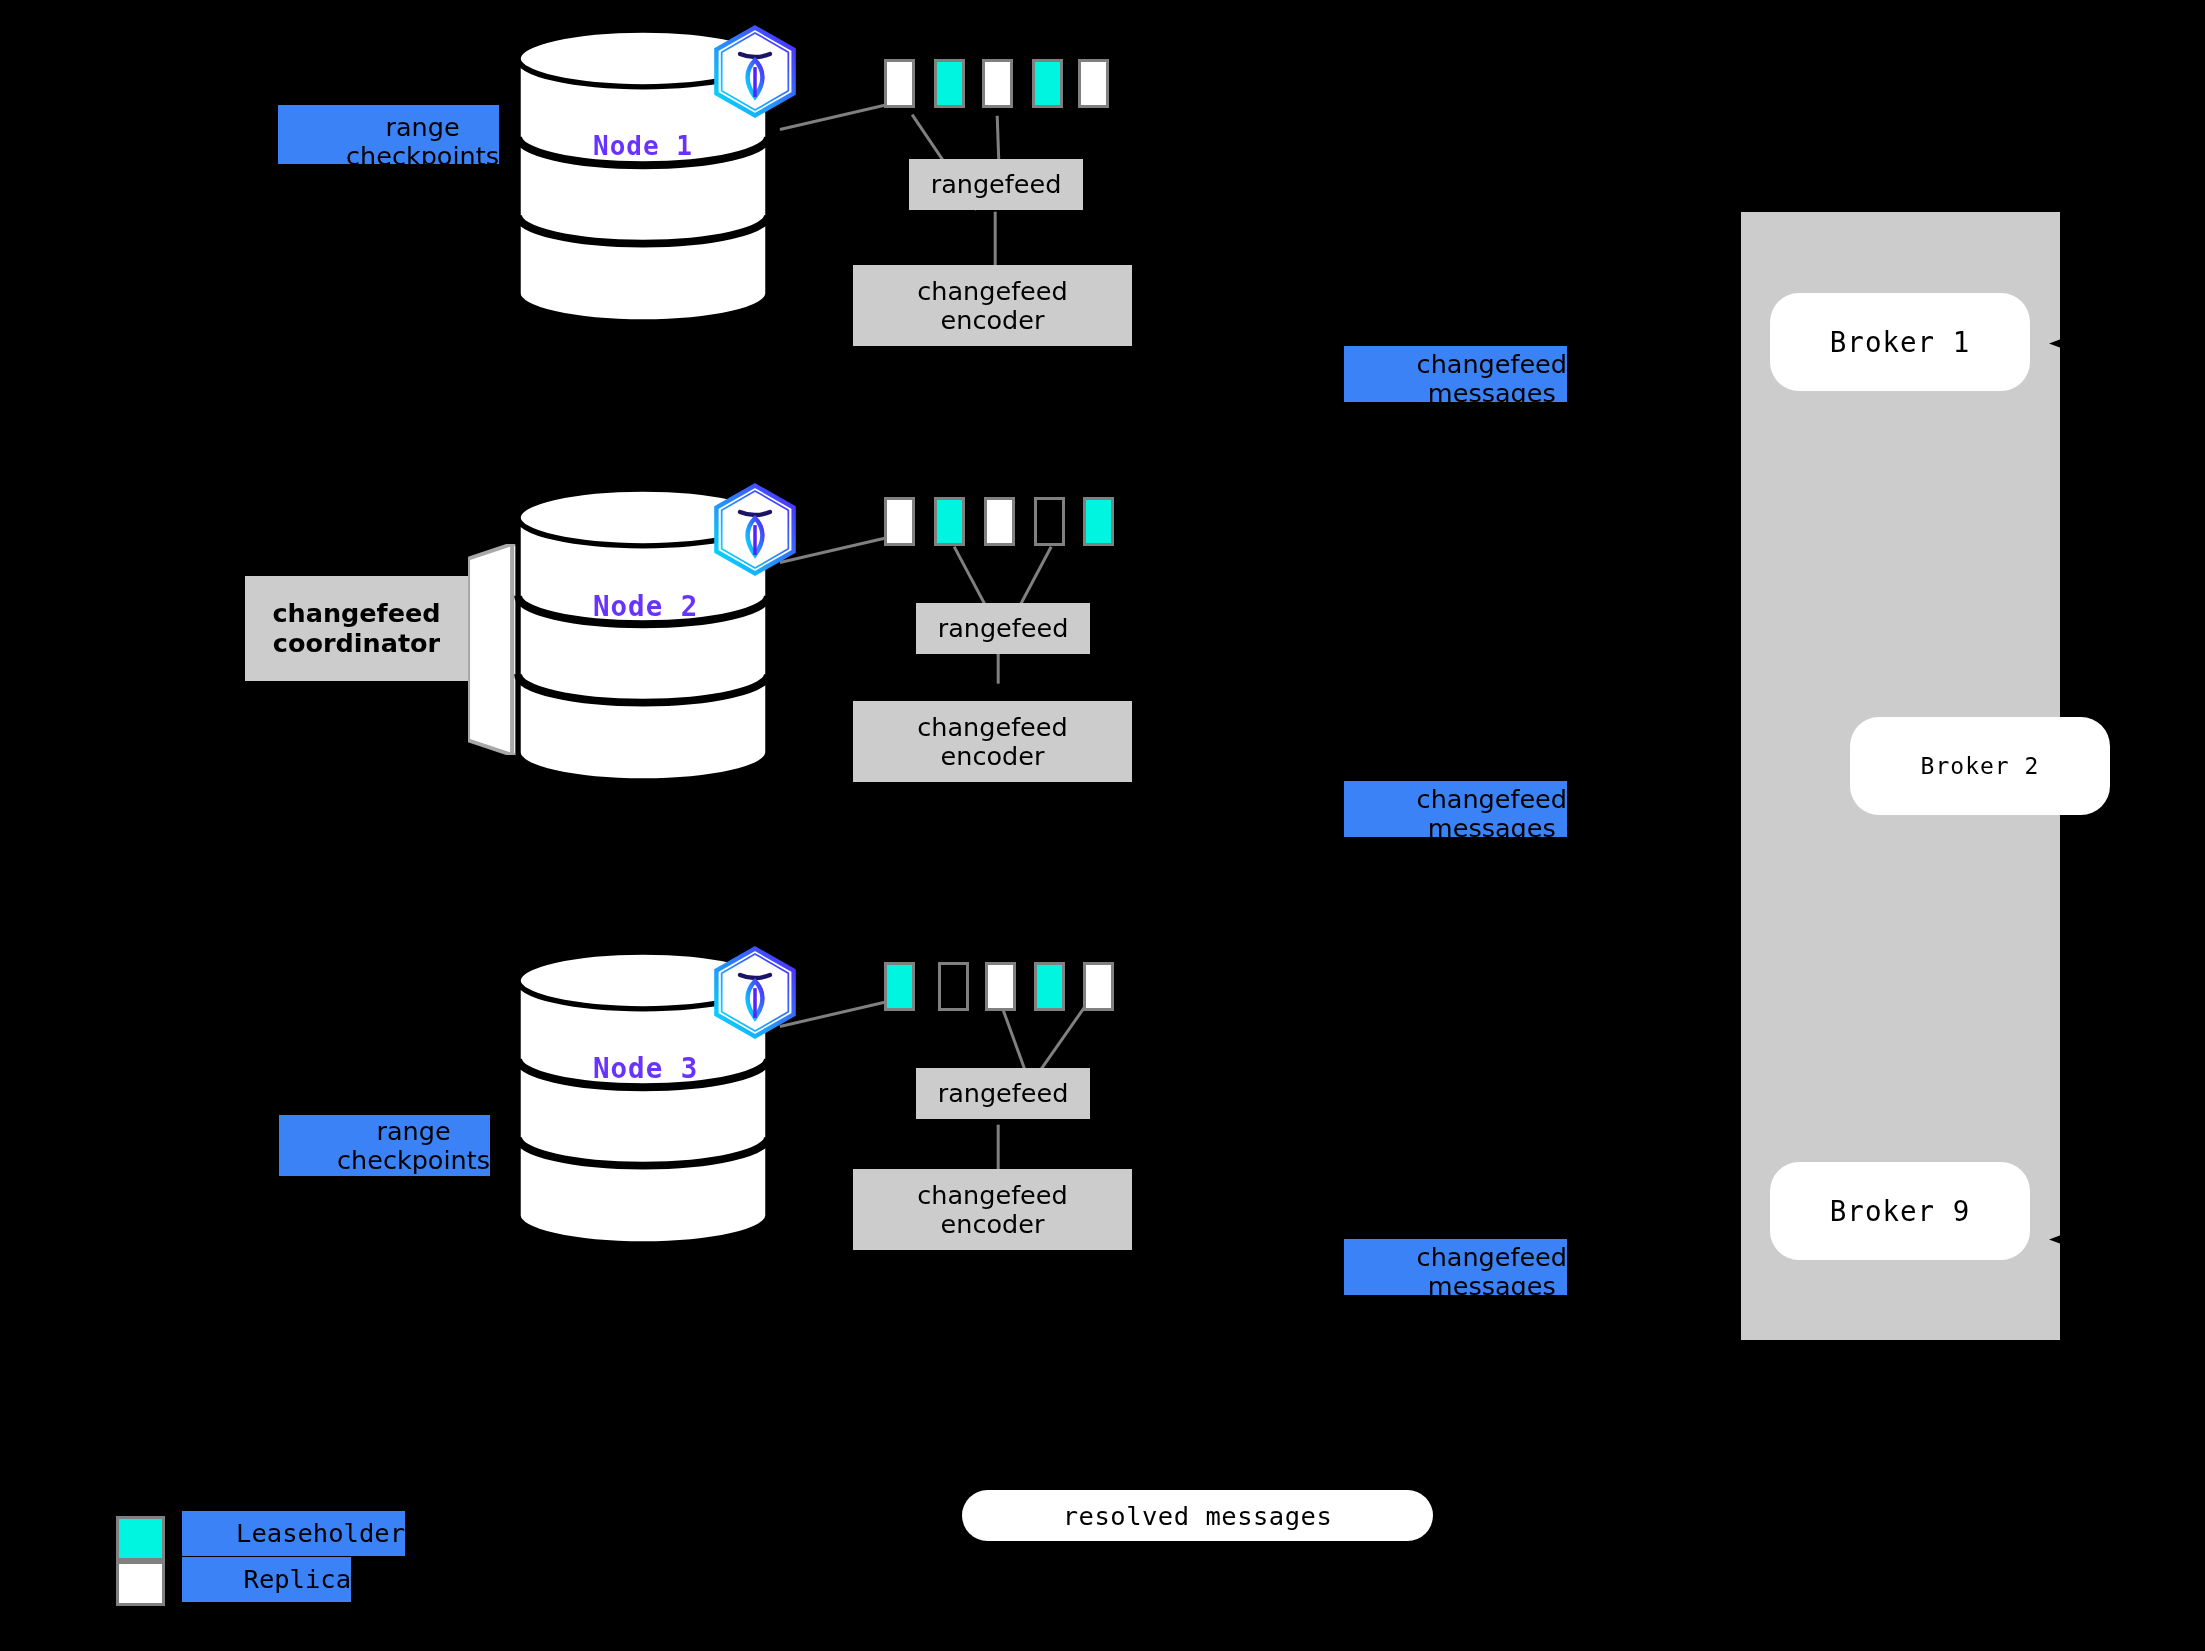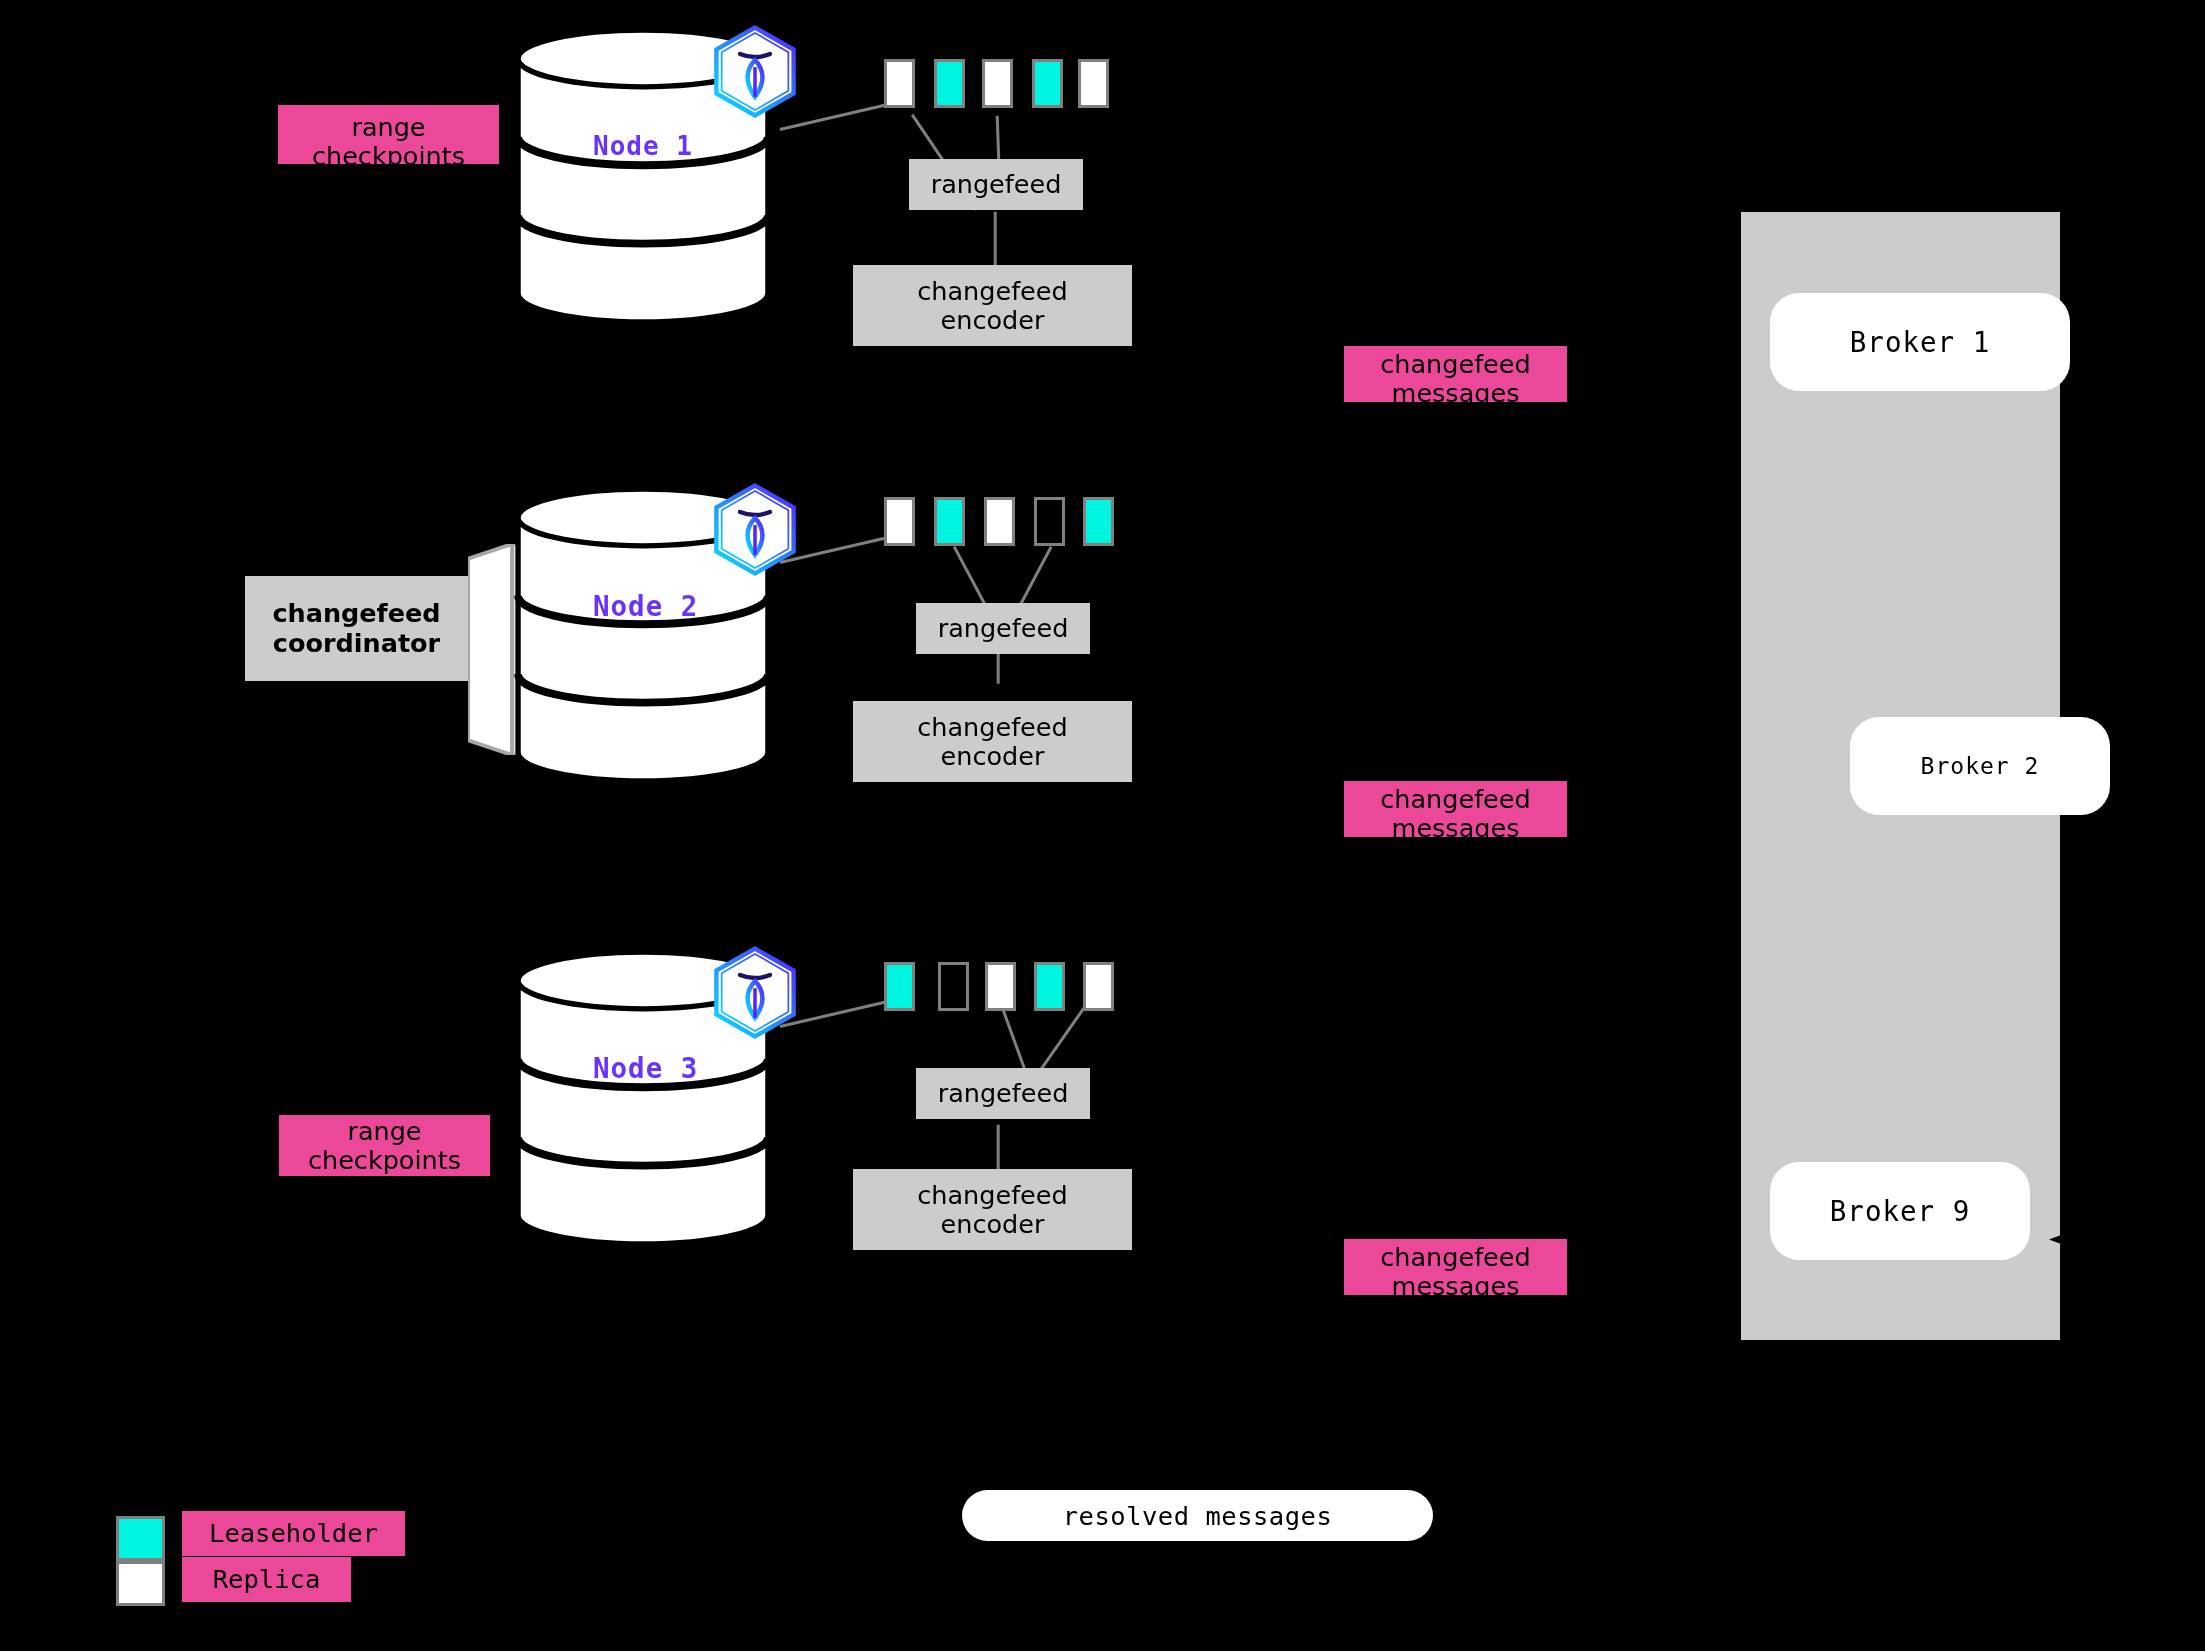--- a/index.html
+++ b/index.html
@@ -5,22 +5,22 @@
   html,body{margin:0;padding:0;background:#000;}
   body{width:2205px;height:1652px;position:relative;overflow:hidden;
        font-family:"DejaVu Sans", sans-serif;}
   .stage{position:absolute;inset:0;width:2205px;height:1652px;background:#000;}
   .abs{position:absolute;}
 
   
   .line{position:absolute;background:#808080;transform-origin:0 50%;height:3.4px;}
 
   
-  .wlabel{position:absolute;background:#ec4899;color:#000;
-          display:flex;align-items:center;justify-content:center;
+  .wlabel{position:absolute;background:#3b82f6;color:#000;
+          display:flex;align-items:center;justify-content:flex-end;
           text-align:center;line-height:1.12;overflow:hidden;
           font-family:"DejaVu Sans", sans-serif;}
   
   .gbox{position:absolute;background:#cccccc;color:#000;
         display:flex;align-items:center;justify-content:center;
         text-align:center;line-height:1.12;overflow:hidden;
         font-family:"DejaVu Sans", sans-serif;}
 
   
   .cyl{position:absolute;}
@@ -250,21 +250,21 @@
     <svg width="29" height="29" viewBox="0 0 60 60">
         <polygon points="0,30 60,8 42,30 60,52" fill="#000"></polygon>
       </svg>
   </div>
   <div class="abs" style="left:2049px;top:1225px;width:29px;height:29px;">
     <svg width="29" height="29" viewBox="0 0 60 60">
         <polygon points="0,30 60,8 42,30 60,52" fill="#000"></polygon>
       </svg>
   </div>
 
-  <div class="broker" style="left:1770px;top:293px;width:300px;height:98px;font-size:27.5px;">
+  <div class="broker" style="left:1770px;top:293px;width:260px;height:98px;font-size:27.5px;">
     <span>Broker 1</span>
   </div>
   <div class="broker" style="left:1850px;top:717px;width:260px;height:98px;font-size:23px;">
     <span>Broker 2</span>
   </div>
   <div class="broker" style="left:1770px;top:1162px;width:260px;height:98px;font-size:27.5px;">
     <span>Broker 9</span>
   </div>
 
   <div class="pill" style="left:962px;top:1459px;width:471px;height:51px;font-size:25.5px;">

